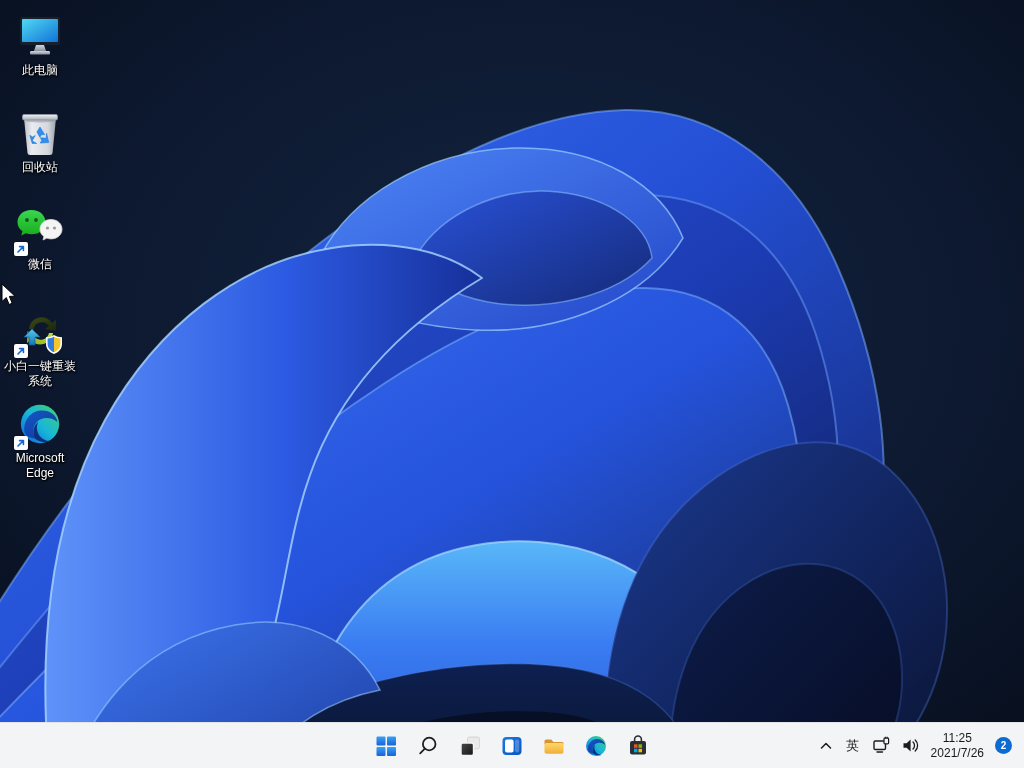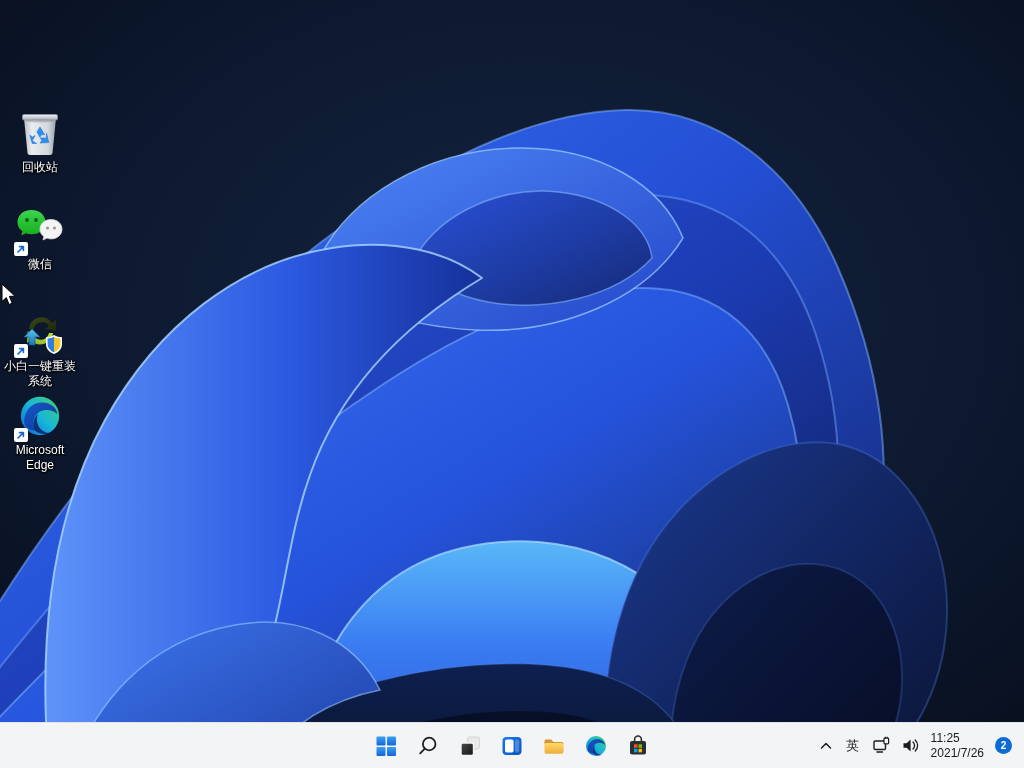--- a/index.html
+++ b/index.html
@@ -41,21 +41,21 @@
   .tb-tray{
     position:absolute;right:0;top:0;height:100%;display:flex;align-items:center;
     padding-right:12px;
   }
   .tray-btn{
     height:40px;border:none;background:transparent;border-radius:5px;display:flex;
     align-items:center;justify-content:center;padding:0 5px;cursor:pointer;color:#1b1b1b;
   }
   .tray-ime{font-size:13px;width:28px;}
   .tray-clock{
-    font-size:12px;line-height:15px;text-align:left;color:#1a1a1a;padding:0 6px;white-space:nowrap;
+    font-size:12px;line-height:15px;text-align:center;color:#1a1a1a;padding:0 6px;white-space:nowrap;
   }
   .tray-badge{
     width:17px;height:17px;border-radius:50%;background:#0b6bd3;color:#fff;font-size:10px;
     font-weight:bold;display:flex;align-items:center;justify-content:center;margin-left:5px;cursor:pointer;
   }
 </style>
 </head>
 <body>
 
 <div class="desktop">
@@ -133,20 +133,41 @@
     <path d="M610 800 C592 680 618 565 692 497 C756 438 838 424 888 468 C936 510 955 580 944 648 C932 718 894 760 846 800 Z" fill="url(#gD1)" stroke="rgba(80,120,220,0.35)" stroke-width="2"></path>
     <path d="M672 800 C662 706 686 628 740 588 C792 550 852 558 882 604 C908 646 908 704 886 746 C872 772 850 790 826 800 Z" fill="url(#gD2)" stroke="rgba(70,110,200,0.3)" stroke-width="2"></path>
 
     <path d="M150 800 C260 706 400 660 530 664 C630 668 690 706 706 800 Z" fill="url(#gS1)" stroke="rgba(90,140,240,0.3)" stroke-width="1.5"></path>
     <path d="M252 800 C340 734 450 706 545 712 C610 716 652 744 660 800 Z" fill="#070f26"></path>
 
     <path d="M52 800 C35 650 50 520 105 420 C158 325 240 262 332 248 C395 238 448 252 482 278 C395 330 338 395 310 475 C282 553 284 636 246 705 C215 760 160 790 118 800 Z" fill="url(#gF1)" stroke="rgba(170,215,255,0.8)" stroke-width="2" stroke-linejoin="round"></path>
     <path d="M60 800 C90 700 150 640 235 625 C300 613 355 640 380 690 C330 700 290 725 265 760 C245 788 230 798 210 800 Z" fill="url(#gF2)" stroke="rgba(150,200,255,0.6)" stroke-width="1.5"></path>
   </svg>
 
+  <div class="desk-cell" style="top:12px">
+    <div class="desk-iconbox">
+      <svg width="46" height="46" viewBox="0 0 46 46">
+        <defs>
+          <linearGradient id="pcScr" x1="0" y1="0" x2="1" y2="1">
+            <stop offset="0%" stop-color="#4fd9f2"></stop>
+              <stop offset="100%" stop-color="#1273d8"></stop>
+          </linearGradient>
+          <linearGradient id="pcStand" x1="0" y1="0" x2="0" y2="1">
+            <stop offset="0%" stop-color="#cfd6de"></stop>
+              <stop offset="100%" stop-color="#8a929c"></stop>
+          </linearGradient>
+        </defs>
+        <rect x="3" y="4" width="40" height="28" rx="2.5" fill="#17202b"></rect>
+        <rect x="5" y="6" width="36" height="23" rx="1" fill="url(#pcScr)"></rect>
+        <path d="M19 32 h8 l2 6 h-12 Z" fill="url(#pcStand)"></path>
+        <rect x="13" y="38" width="20" height="3.5" rx="1.2" fill="url(#pcStand)"></rect>
+      </svg>
+    </div>
+    <div class="desk-label">此电脑</div>
+  </div>
 
   <div class="desk-cell" style="top:109px">
     <div class="desk-iconbox">
       <svg width="42" height="46" viewBox="0 0 42 46">
         <defs>
           <linearGradient id="binBody" x1="0" y1="0" x2="1" y2="0">
             <stop offset="0%" stop-color="#b9bfc7"></stop>
               <stop offset="25%" stop-color="#e9ecf0"></stop>
             <stop offset="75%" stop-color="#d4d8dd"></stop>
               <stop offset="100%" stop-color="#9aa1aa"></stop>
@@ -231,21 +252,21 @@
           <path d="M2 8 L7 3 M3.5 2.6 L7.4 2.6 L7.4 6.5" stroke="#1467d2" stroke-width="1.6" fill="none" stroke-linecap="round" stroke-linejoin="round"></path>
         </svg>
       </span>
     </div>
     <div class="desk-label">
       <div>小白一键重装</div>
       <div>系统</div>
     </div>
   </div>
 
-  <div class="desk-cell" style="top:392px">
+  <div class="desk-cell" style="top:400px">
     <div class="desk-iconbox">
       <svg width="46" height="46" viewBox="0 0 24 24">
         <defs>
           <linearGradient id="edgeBase" x1="0" y1="1" x2="1" y2="0">
             <stop offset="0%" stop-color="#1260d8"></stop>
               <stop offset="50%" stop-color="#18b7d8"></stop>
               <stop offset="100%" stop-color="#45d06a"></stop>
           </linearGradient>
           <linearGradient id="edgeSwirl" x1="0" y1="0" x2="1" y2="1">
             <stop offset="0%" stop-color="#1550c8"></stop>

